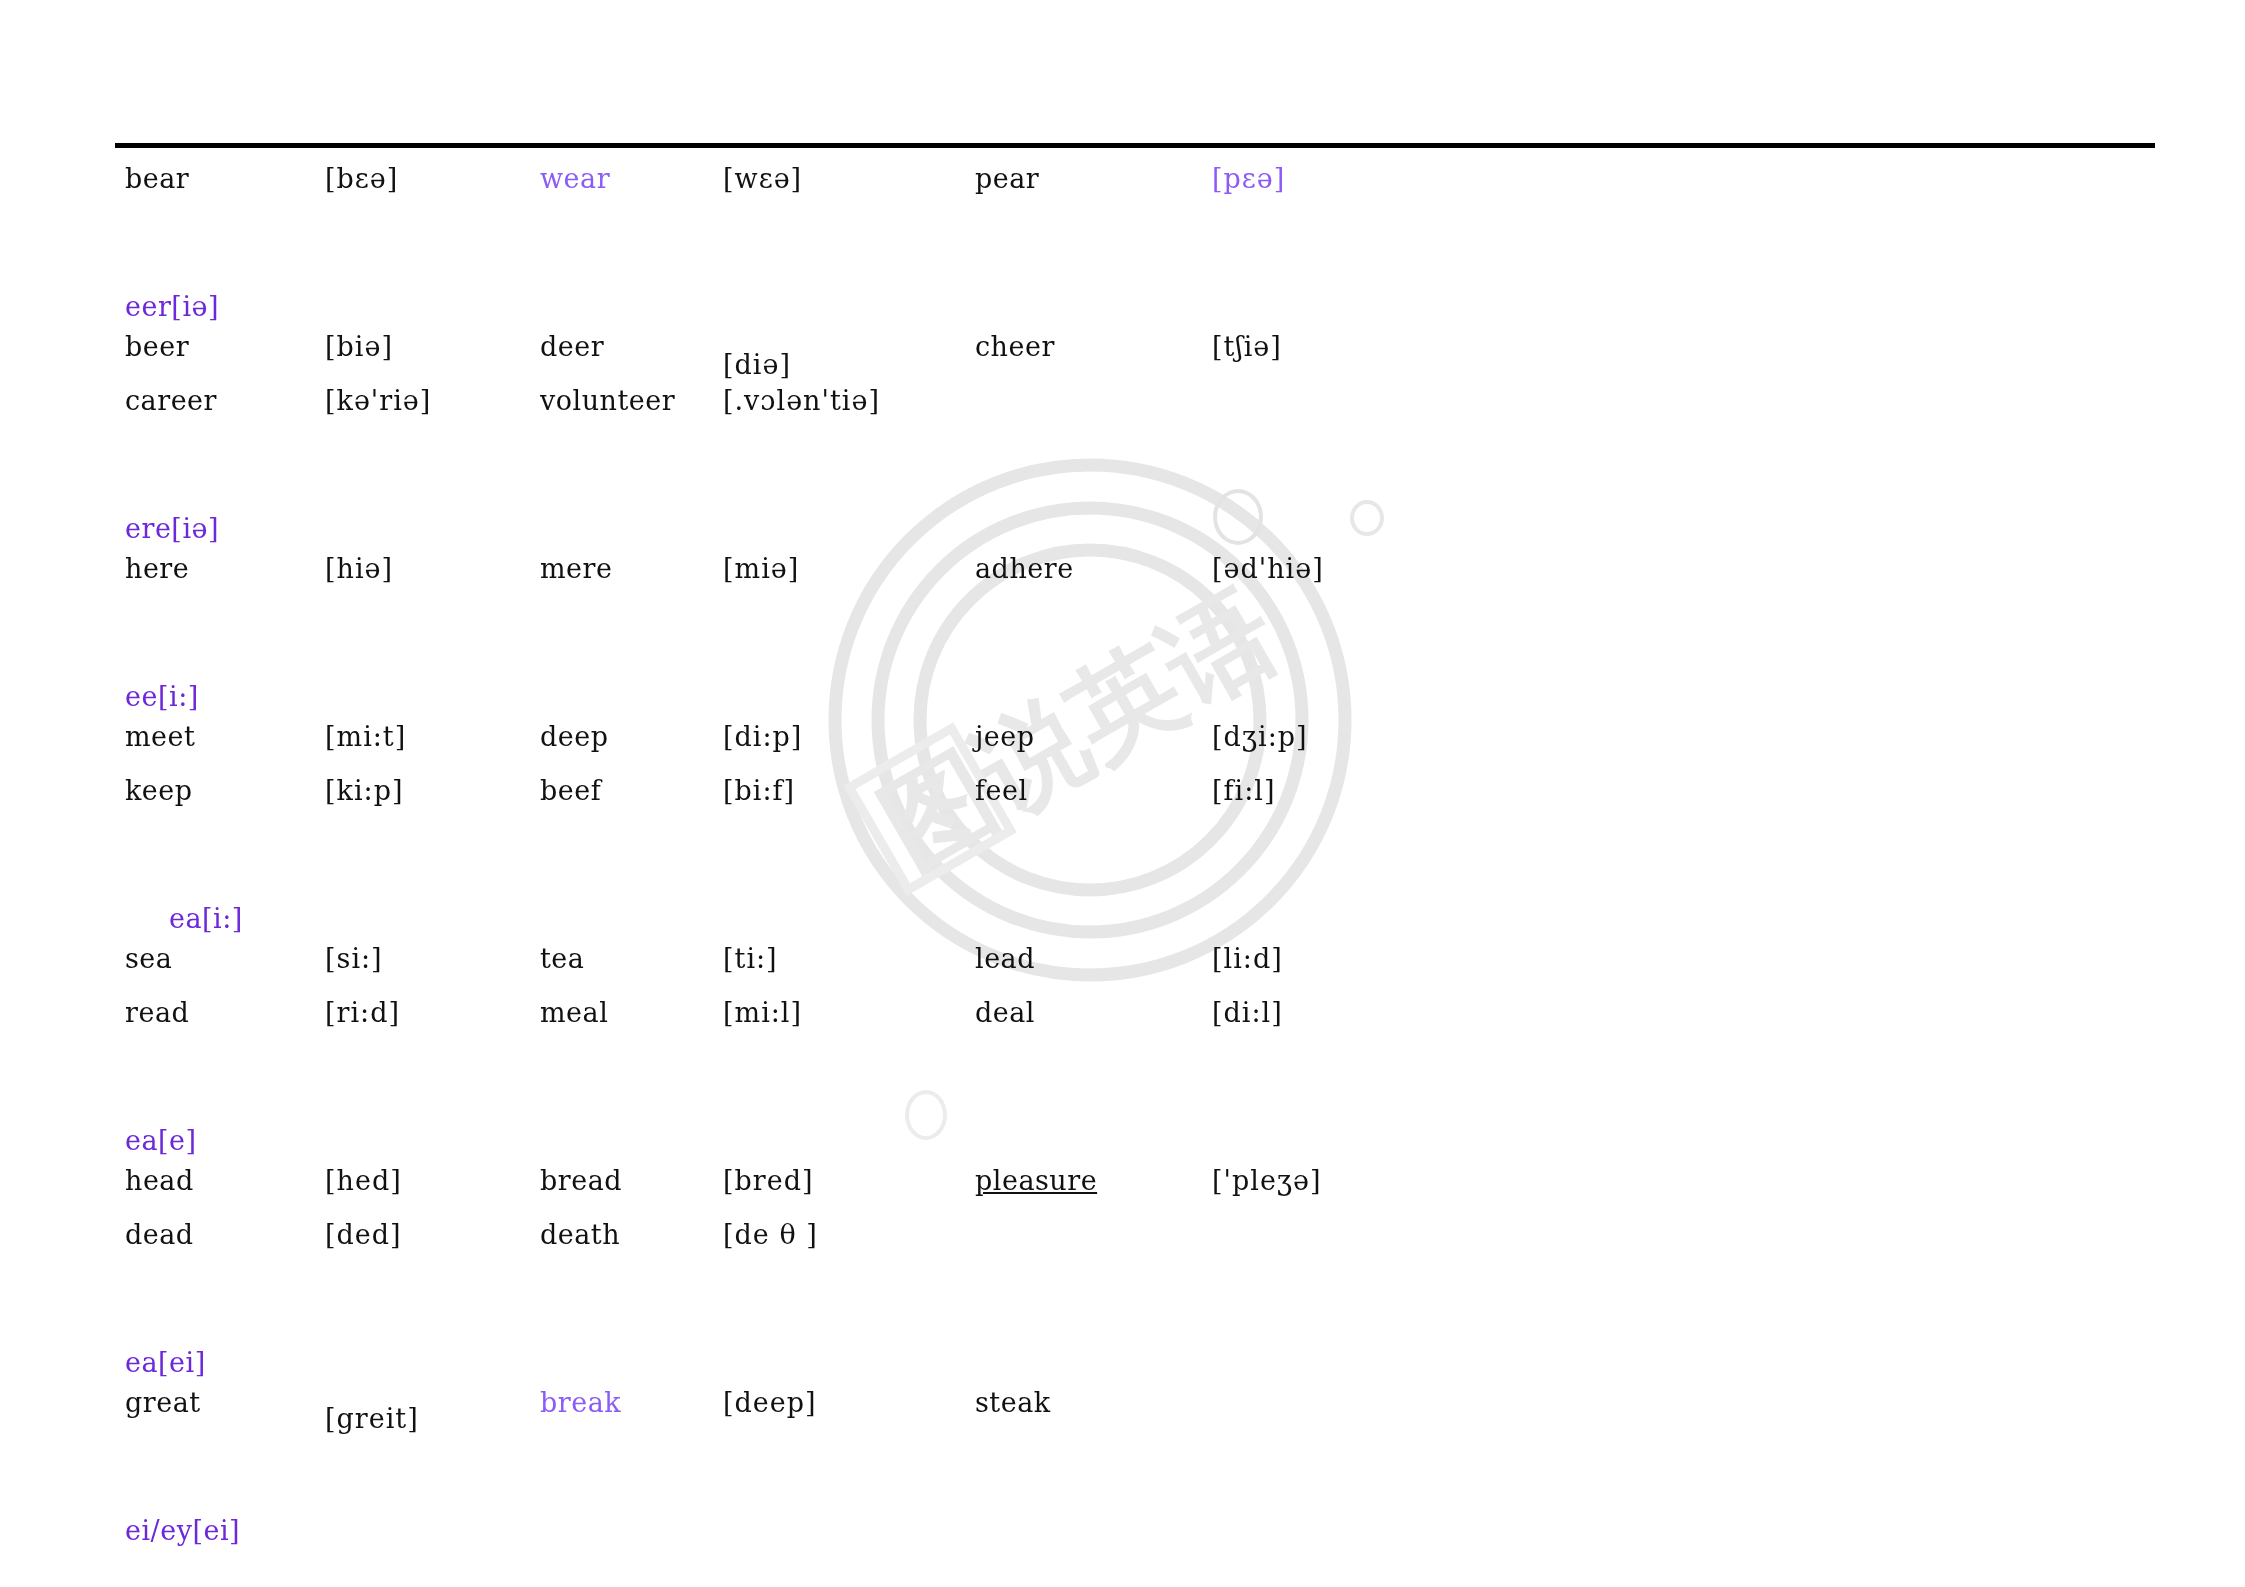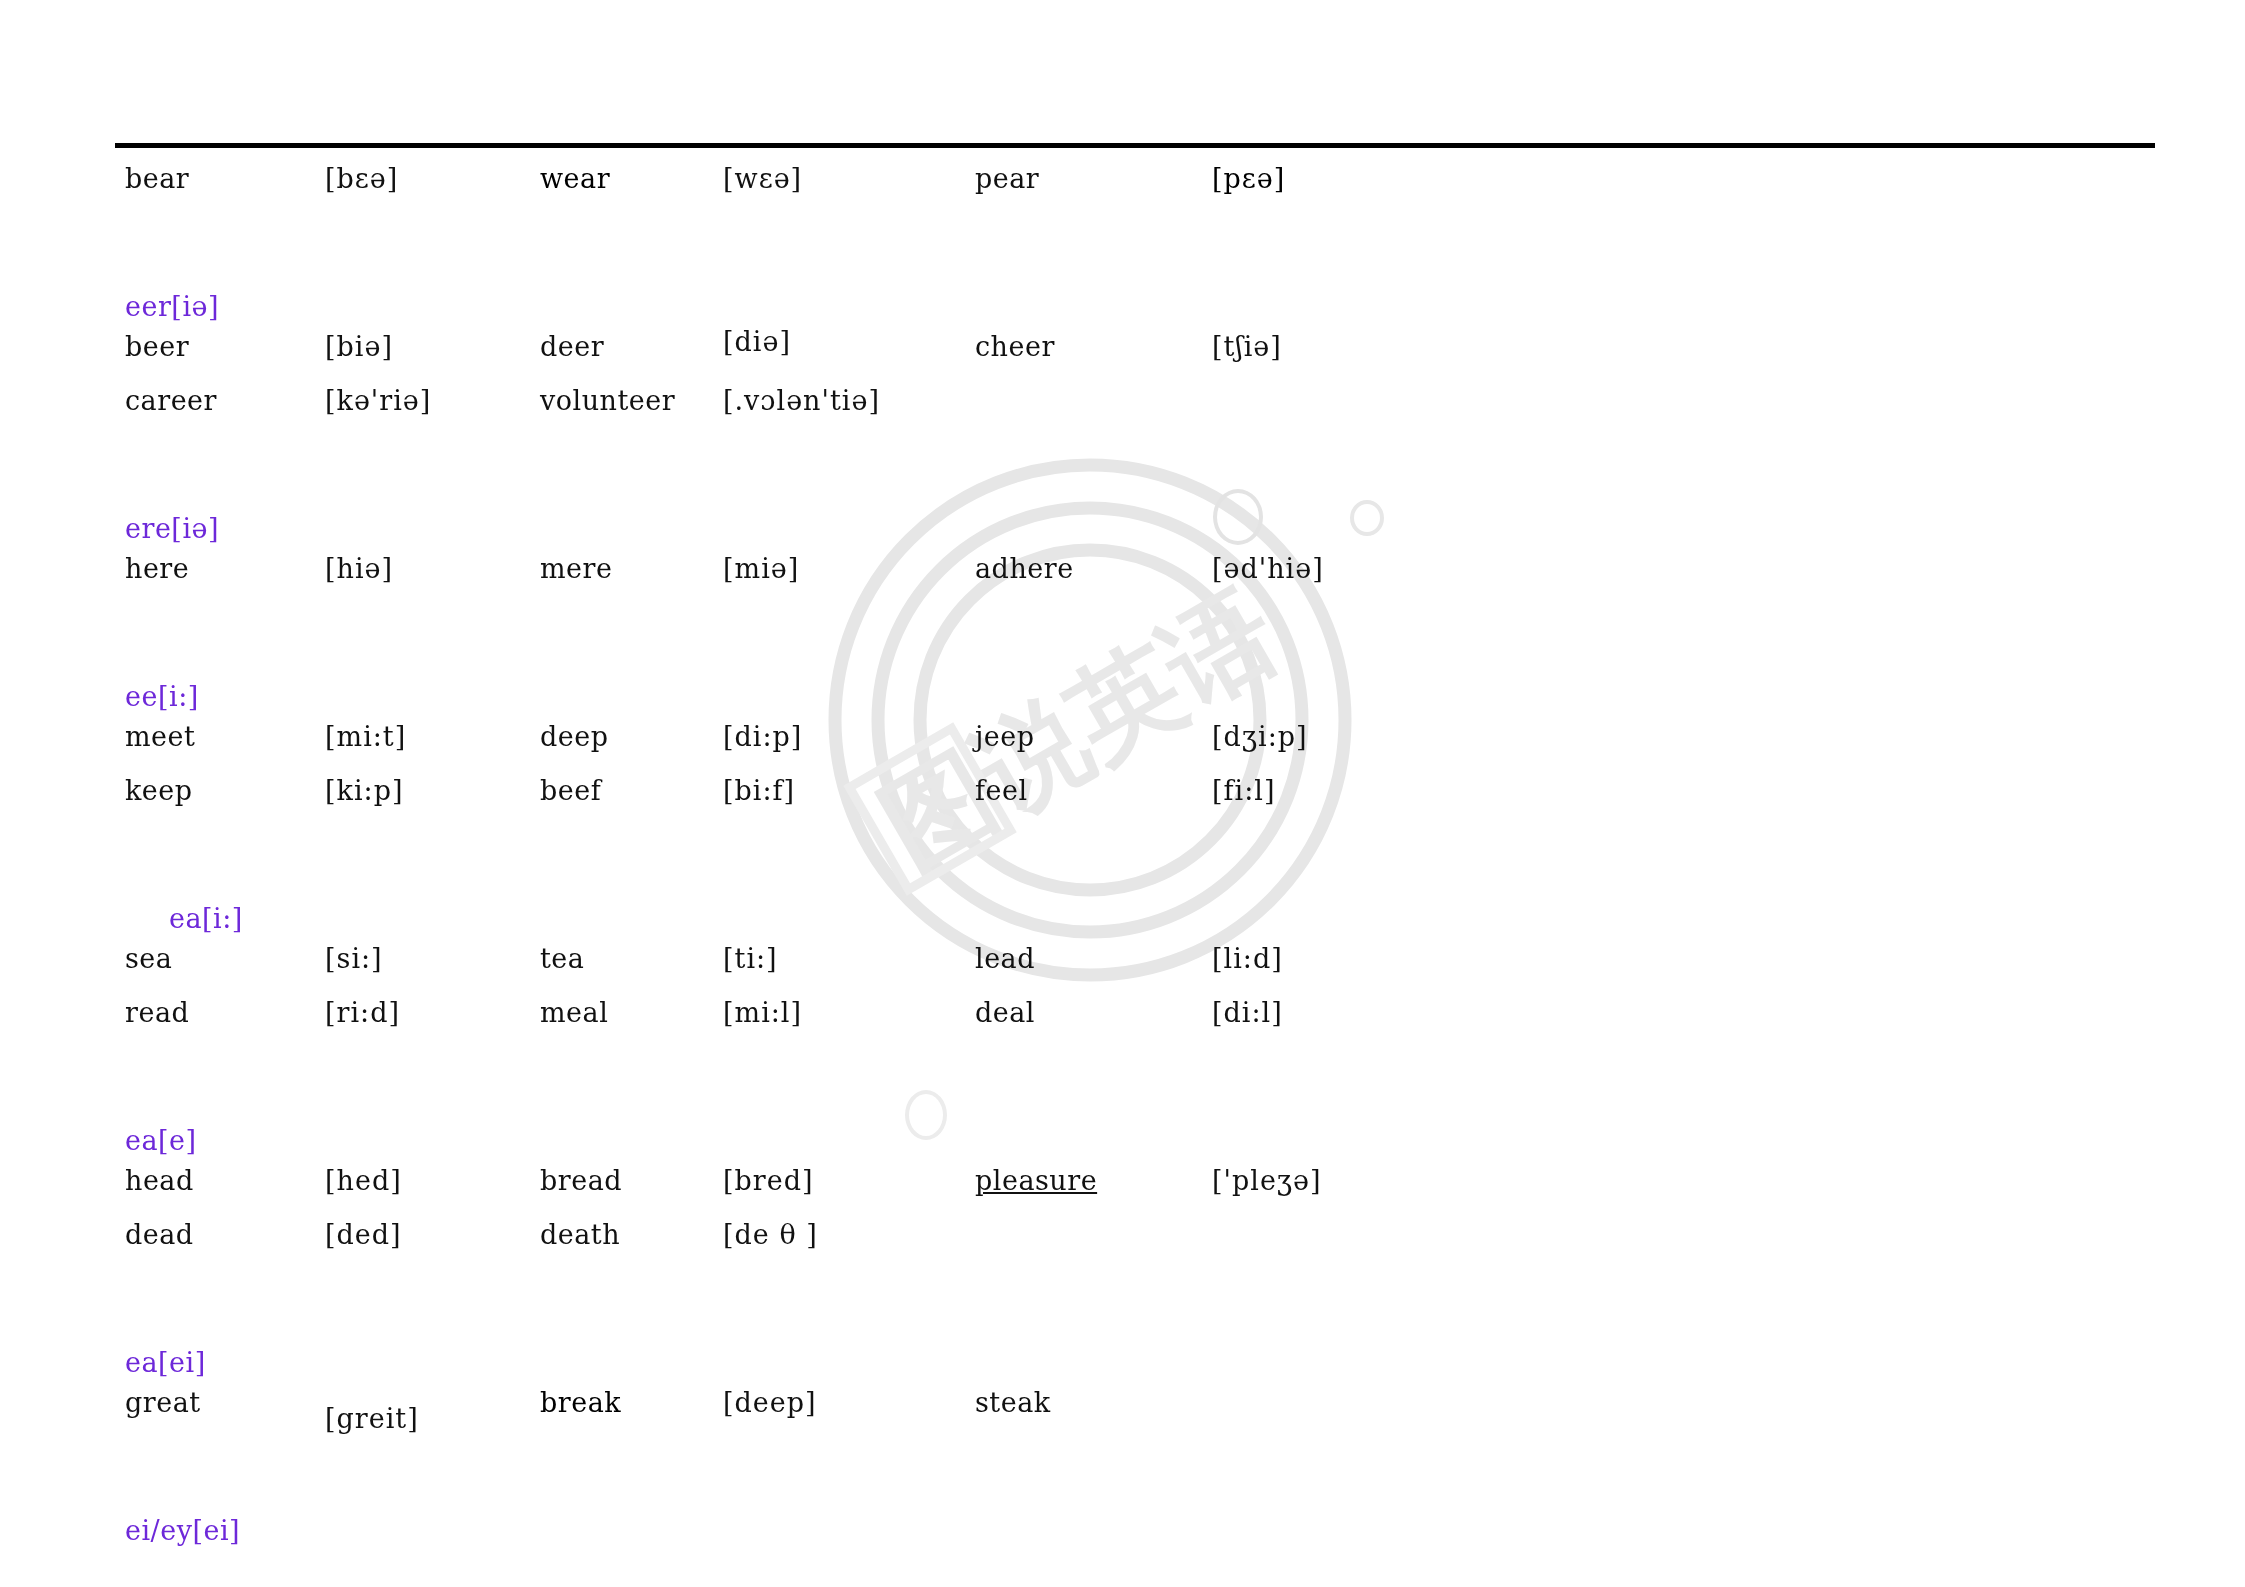--- a/index.html
+++ b/index.html
@@ -89,21 +89,21 @@
   }
 
   .cell {
     position: absolute;
     font-size: 27px;
     color: #111111;
     white-space: nowrap;
     letter-spacing: 0.5px;
   }
   .cell.dim {
-    color: #000000;
+    color: #8b5cf6;
   }
   .cell.phon {
     letter-spacing: 1px;
   }
 
   
   .c0 { left: 125px; }
   .c1 { left: 325px; }
   .c2 { left: 540px; }
   .c3 { left: 723px; }
@@ -140,21 +140,21 @@
       <div class="cell c0" style="top: 163px;">bear</div>
       <div class="cell c1 phon" style="top: 163px;">[bɛə]</div>
       <div class="cell c2 dim" style="top: 163px;">wear</div>
       <div class="cell c3 phon" style="top: 163px;">[wɛə]</div>
       <div class="cell c4" style="top: 163px;">pear</div>
       <div class="cell c5 dim phon" style="top: 163px;">[pɛə]</div>
       <div class="section-head" style="left: 125px; top: 291px;">eer[iə]</div>
       <div class="cell c0" style="top: 331px;">beer</div>
       <div class="cell c1 phon" style="top: 331px;">[biə]</div>
       <div class="cell c2" style="top: 331px;">deer</div>
-      <div class="cell c3 phon" style="top: 326px;">[diə]</div>
+      <div class="cell c3 phon" style="top: 349px;">[diə]</div>
       <div class="cell c4" style="top: 331px;">cheer</div>
       <div class="cell c5 phon" style="top: 331px;">[tʃiə]</div>
       <div class="cell c0" style="top: 385px;">career</div>
       <div class="cell c1 phon" style="top: 385px;">[kə'riə]</div>
       <div class="cell c2" style="top: 385px;">volunteer</div>
       <div class="cell c3 phon" style="top: 385px;">[.vɔlən'tiə]</div>
       <div class="section-head" style="left: 125px; top: 513px;">ere[iə]</div>
       <div class="cell c0" style="top: 553px;">here</div>
       <div class="cell c1 phon" style="top: 553px;">[hiə]</div>
       <div class="cell c2" style="top: 553px;">mere</div>

